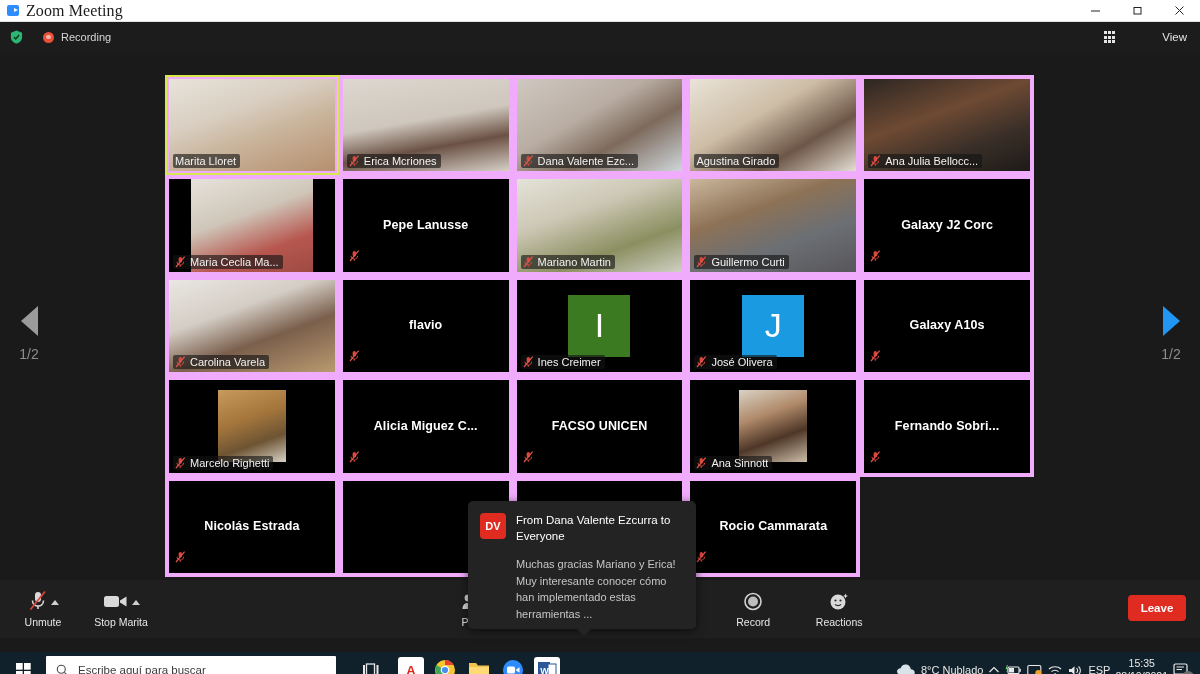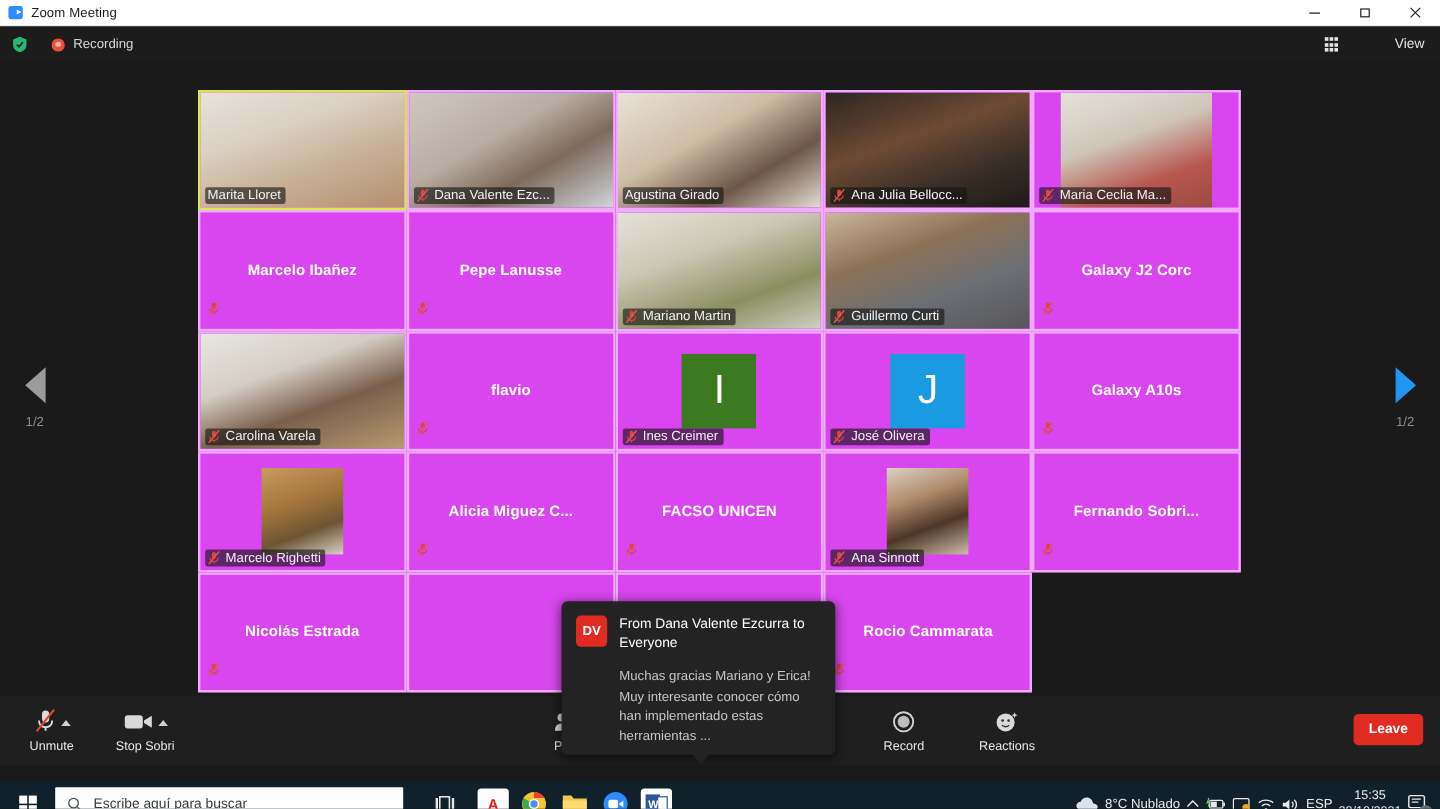--- a/index.html
+++ b/index.html
@@ -19,21 +19,21 @@
   }
   .tb-icon {
     width: 12px; height: 11px; margin-left: 7px; margin-right: 7px;
     background: #2d8cff; border-radius: 2px; position: relative; flex: none;
   }
   .tb-icon:after {
     content: ""; position: absolute; right: 1px; top: 3px;
     border-left: 4px solid #fff; border-top: 2.5px solid transparent;
     border-bottom: 2.5px solid transparent;
   }
-  .tb-title { font-size: 11px; color: #1b1b1b; letter-spacing: .1px; }
+  .tb-title { font-size: 16px; color: #1b1b1b; letter-spacing: .1px; font-family: Liberation Serif, serif; }
   .tb-controls { margin-left: auto; display: flex; height: 22px; }
   .tb-btn {
     width: 42px; height: 22px; display: flex; align-items: center; justify-content: center;
     color: #222; font-size: 11px;
   }
   .tb-btn svg { display: block; }
 
   
   .topbar {
     position: absolute; top: 22px; left: 0; width: 1200px; height: 30px;
@@ -60,21 +60,21 @@
   .grid-ico i { width: 3px; height: 3px; background: #e4e4e4; display: block; }
 
   
   .stage { position: absolute; top: 52px; left: 0; width: 1200px; height: 528px; background: #1a1a1a; }
   .grid {
     position: absolute; left: 165px; top: 23px;
     width: 869px; height: 502px;
     display: grid; grid-template-columns: repeat(5, 173.8px); grid-template-rows: repeat(5, 100.4px);
   }
   .tile {
-    position: relative; background: #d946ef; border: 2px solid #f0abfc;
+    position: relative; background: #000000; border: 4px solid #f0abfc;
     overflow: hidden; display: flex; align-items: center; justify-content: center;
   }
   .tile.active { outline: 2px solid #d6e84b; outline-offset: -2px; z-index: 3; }
   .tile-name-center {
     color: #fff; font-size: 12.5px; font-weight: bold; text-align: center;
     padding: 0 6px; line-height: 1.25; letter-spacing: .1px;
   }
   .namebar {
     position: absolute; left: 4px; bottom: 3px; max-width: 96%;
     display: flex; align-items: center; gap: 4px;
@@ -94,21 +94,21 @@
   }
 
   
   .pager { position: absolute; top: 254px; width: 58px; text-align: center; }
   .pager.left { left: 0; }
   .pager.right { left: 1142px; }
   .arrow-l { width: 0; height: 0; border-top: 15px solid transparent; border-bottom: 15px solid transparent;
              border-right: 17px solid #9b9b9b; margin: 0 auto; }
   .arrow-r { width: 0; height: 0; border-top: 15px solid transparent; border-bottom: 15px solid transparent;
              border-left: 17px solid #2196f3; margin: 0 auto; }
-  .pg-label { color: #8d8d8d; font-size: 11px; margin-top: 10px; }
+  .pg-label { color: #8d8d8d; font-size: 14px; margin-top: 10px; }
 
   
   .toast {
     position: absolute; left: 468px; top: 449px; width: 228px; height: 128px;
     background: #232323; border-radius: 5px; box-shadow: 0 2px 10px rgba(0,0,0,.6);
     z-index: 30; padding: 12px 12px 10px 12px;
   }
   .toast-head { display: flex; gap: 10px; }
   .toast-av {
     width: 26px; height: 26px; border-radius: 4px; background: #e02b20;
@@ -248,20 +248,32 @@
     </div>
 
     <div class="grid" id="grid">
         <div class="tile active">
           <div class="vid" style="background: linear-gradient(160deg, rgb(232, 227, 218) 0%, rgb(217, 207, 194) 35%, rgb(201, 180, 155) 60%, rgb(182, 143, 111) 100%);"></div>
           <div class="namebar">
             <span class="nm">Marita Lloret</span>
           </div>
         </div>
         <div class="tile">
+          <div class="vid" style="background: linear-gradient(170deg, rgb(221, 215, 207) 0%, rgb(207, 199, 189) 45%, rgb(107, 81, 69) 70%, rgb(214, 207, 198) 100%);"></div>
+          <div class="namebar">
+            <svg class="mute-ico" viewBox="0 0 11 12">
+              <rect x="3.6" y="1" width="3.4" height="5.6" rx="1.7" fill="#d8463c"></rect>
+              <path d="M2 5.8 C2 7.8 3.5 9 5.3 9 C7.1 9 8.6 7.8 8.6 5.8" fill="none" stroke="#d8463c" stroke-width="1"></path>
+              <line x1="5.3" y1="9" x2="5.3" y2="10.8" stroke="#d8463c" stroke-width="1"></line>
+              <line x1="1" y1="11" x2="9.6" y2="0.6" stroke="#e4554b" stroke-width="1.2"></line>
+            </svg>
+            <span class="nm">Erica Mcriones</span>
+          </div>
+        </div>
+        <div class="tile">
           <div class="vid" style="background: linear-gradient(150deg, rgb(207, 200, 192) 0%, rgb(185, 173, 163) 40%, rgb(125, 106, 92) 65%, rgb(207, 214, 218) 100%);"></div>
           <div class="namebar">
             <svg class="mute-ico" viewBox="0 0 11 12">
               <rect x="3.6" y="1" width="3.4" height="5.6" rx="1.7" fill="#d8463c"></rect>
               <path d="M2 5.8 C2 7.8 3.5 9 5.3 9 C7.1 9 8.6 7.8 8.6 5.8" fill="none" stroke="#d8463c" stroke-width="1"></path>
               <line x1="5.3" y1="9" x2="5.3" y2="10.8" stroke="#d8463c" stroke-width="1"></line>
               <line x1="1" y1="11" x2="9.6" y2="0.6" stroke="#e4554b" stroke-width="1.2"></line>
             </svg>
             <span class="nm">Dana Valente Ezc...</span>
           </div>
@@ -288,29 +300,20 @@
           <div class="vid inset" style="background: linear-gradient(160deg, rgb(230, 226, 218) 0%, rgb(207, 198, 185) 40%, rgb(183, 87, 79) 72%, rgb(157, 74, 67) 100%);"></div>
           <div class="namebar">
             <svg class="mute-ico" viewBox="0 0 11 12">
               <rect x="3.6" y="1" width="3.4" height="5.6" rx="1.7" fill="#d8463c"></rect>
               <path d="M2 5.8 C2 7.8 3.5 9 5.3 9 C7.1 9 8.6 7.8 8.6 5.8" fill="none" stroke="#d8463c" stroke-width="1"></path>
               <line x1="5.3" y1="9" x2="5.3" y2="10.8" stroke="#d8463c" stroke-width="1"></line>
               <line x1="1" y1="11" x2="9.6" y2="0.6" stroke="#e4554b" stroke-width="1.2"></line>
             </svg>
             <span class="nm">Maria Ceclia Ma...</span>
           </div>
-        </div>
-        <div class="tile">
-          <div class="tile-name-center">Marcelo Ibañez</div>
-          <div class="corner-mute"><svg class="mute-ico" viewBox="0 0 11 12">
-              <rect x="3.6" y="1" width="3.4" height="5.6" rx="1.7" fill="#d8463c"></rect>
-              <path d="M2 5.8 C2 7.8 3.5 9 5.3 9 C7.1 9 8.6 7.8 8.6 5.8" fill="none" stroke="#d8463c" stroke-width="1"></path>
-              <line x1="5.3" y1="9" x2="5.3" y2="10.8" stroke="#d8463c" stroke-width="1"></line>
-              <line x1="1" y1="11" x2="9.6" y2="0.6" stroke="#e4554b" stroke-width="1.2"></line>
-            </svg></div>
         </div>
         <div class="tile">
           <div class="tile-name-center">Pepe Lanusse</div>
           <div class="corner-mute"><svg class="mute-ico" viewBox="0 0 11 12">
               <rect x="3.6" y="1" width="3.4" height="5.6" rx="1.7" fill="#d8463c"></rect>
               <path d="M2 5.8 C2 7.8 3.5 9 5.3 9 C7.1 9 8.6 7.8 8.6 5.8" fill="none" stroke="#d8463c" stroke-width="1"></path>
               <line x1="5.3" y1="9" x2="5.3" y2="10.8" stroke="#d8463c" stroke-width="1"></line>
               <line x1="1" y1="11" x2="9.6" y2="0.6" stroke="#e4554b" stroke-width="1.2"></line>
             </svg></div>
         </div>
@@ -503,21 +506,21 @@
       </div>
 
       <div class="tool">
         <div class="ico-row">
           <svg width="26" height="22" viewBox="0 0 26 22">
             <rect x="1" y="6" width="15" height="11" rx="2.5" fill="#d9d9d9"></rect>
             <path d="M17 10.5 L23.5 6.5 V16.5 L17 12.5 Z" fill="#d9d9d9"></path>
           </svg>
           <span class="chev"></span>
         </div>
-        <div class="lbl">Stop Sobri</div>
+        <div class="lbl">Stop Marita</div>
       </div>
     </div>
 
     <div class="group-mid">
       <div class="tool">
         <div class="ico-row">
           <svg width="24" height="20" viewBox="0 0 24 20">
             <circle cx="7" cy="6" r="3.4" fill="#d9d9d9"></circle>
             <circle cx="15" cy="6.5" r="3" fill="#d9d9d9"></circle>
             <path d="M1.5 17 C1.5 12.6 4 11 7 11 C10 11 12.5 12.6 12.5 17 Z" fill="#d9d9d9"></path>

